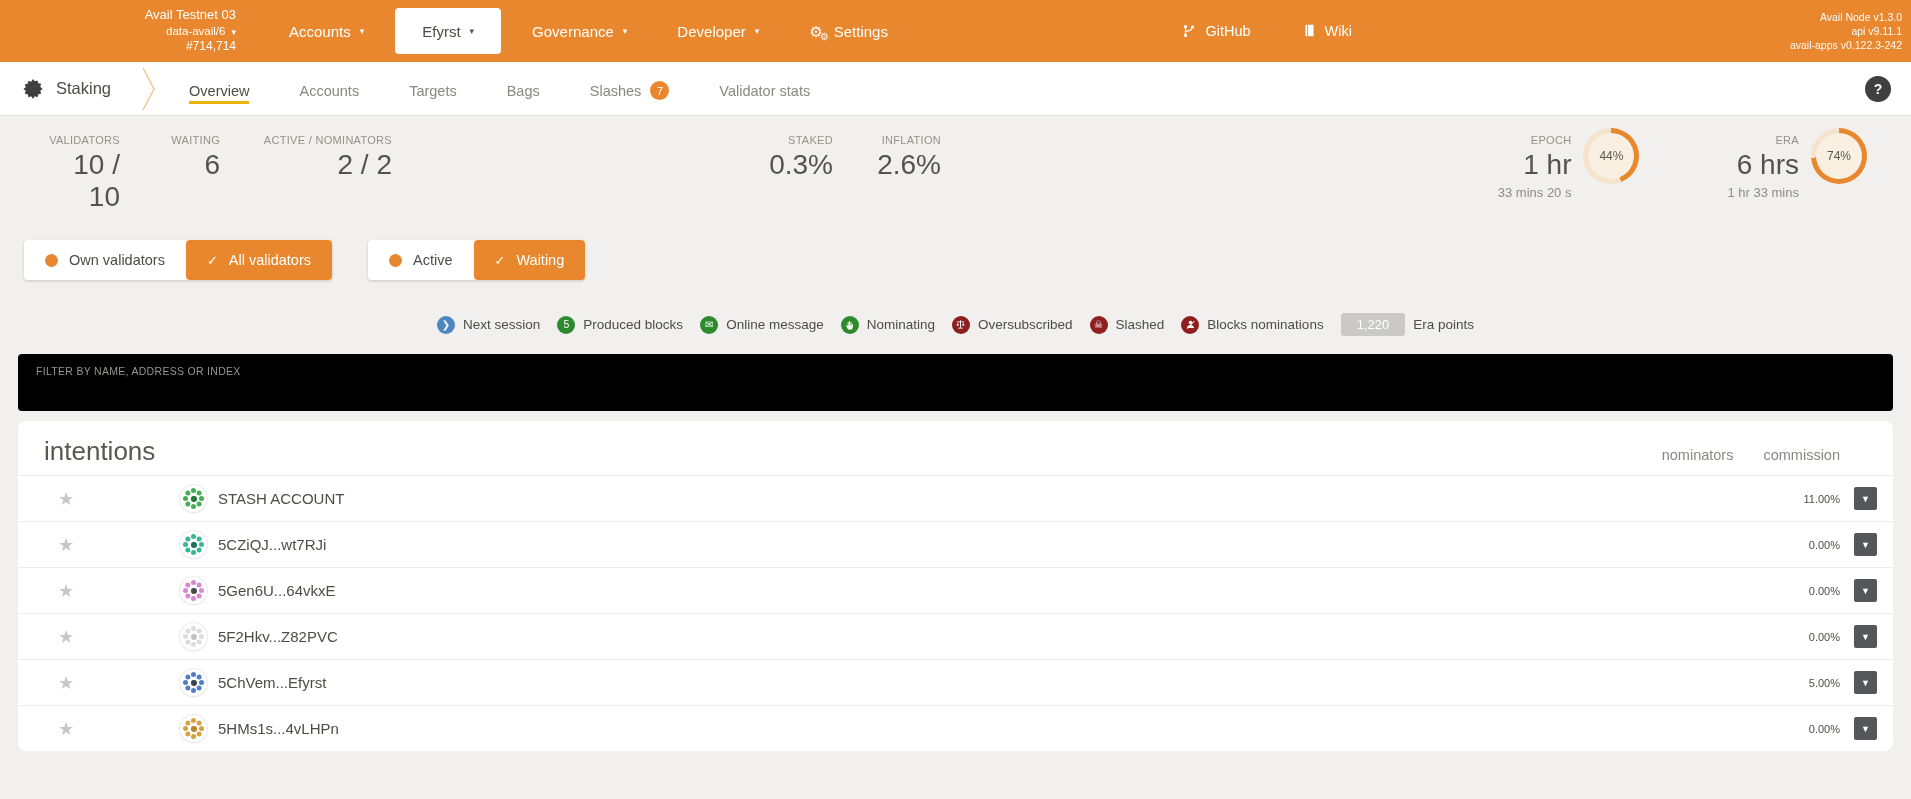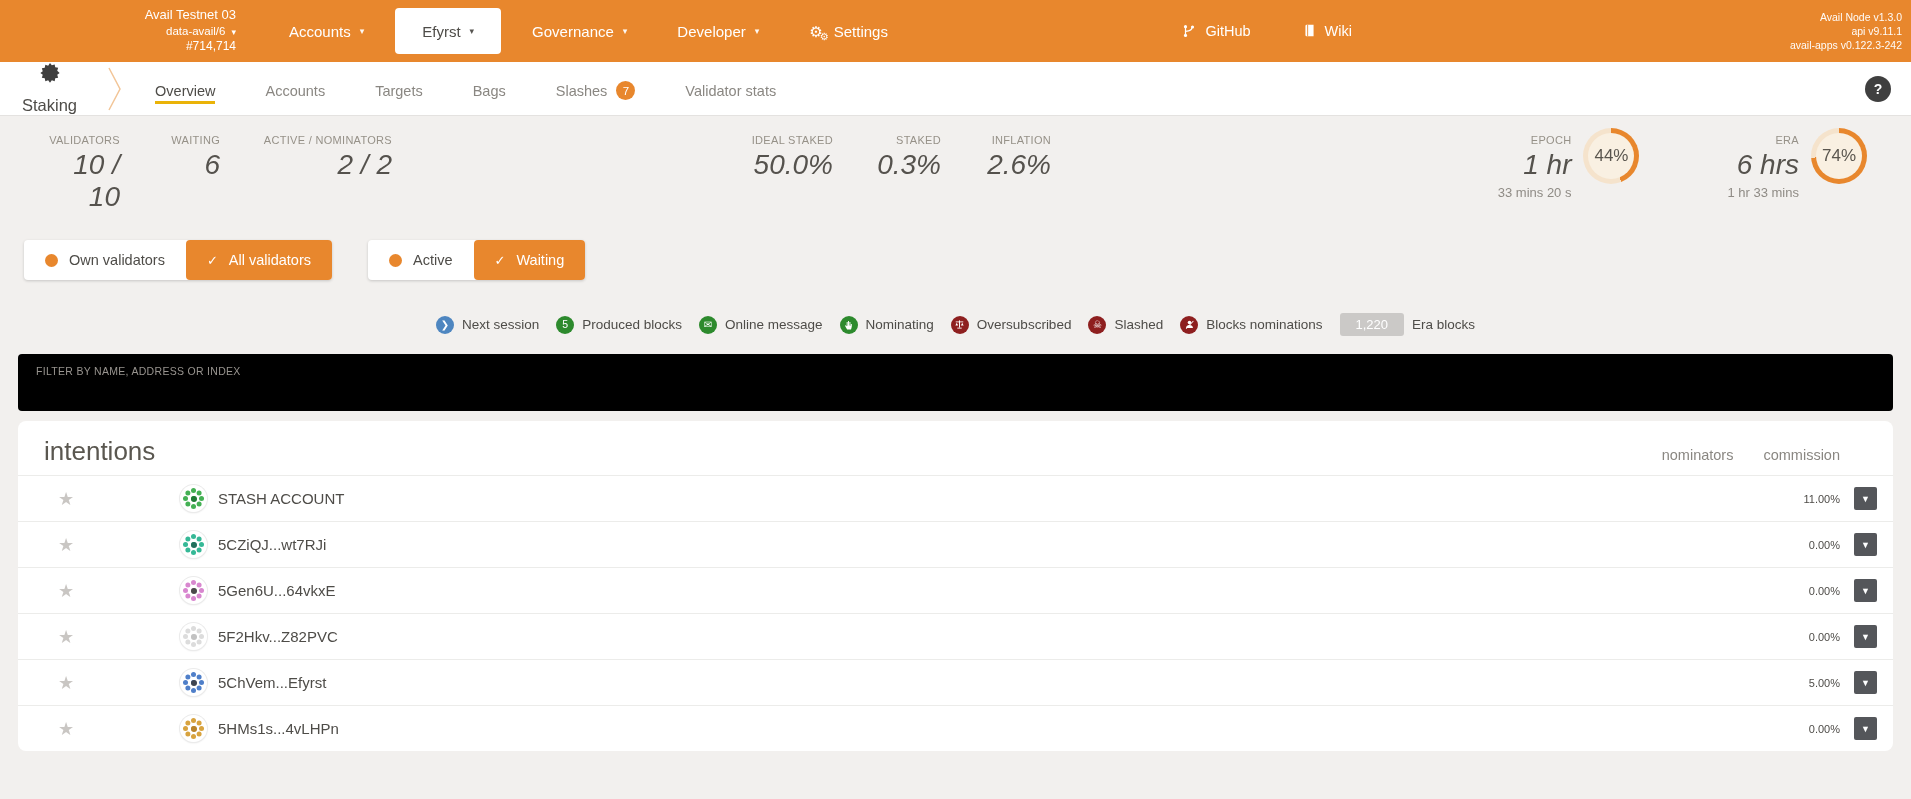--- a/index.html
+++ b/index.html
@@ -30,55 +30,55 @@
   .gears .g2 { position:absolute; font-size:10px; right:-6px; bottom:-3px; }
   .top-right { margin-left:auto; display:flex; align-items:center; }
   .ext-links { display:flex; gap:52px; }
   .ext-link { display:flex; align-items:center; gap:9px; font-size:14.5px; cursor:pointer; }
   .versions { width:310px; margin:0 9px 0 240px; text-align:right; font-size:10.5px; line-height:1.35; color:rgba(255,255,255,.97); }
   
   .tabbar {
     height:54px; background:#fff; border-bottom:1px solid #e4e2e0;
     display:flex; align-items:center;
   }
-  .section-title { display:flex; align-items:center; gap:12px; margin-left:22px; font-size:16.5px; color:#4e4c48;flex-direction:column; }
+  .section-title { display:flex; align-items:center; gap:12px; margin-left:22px; font-size:16.5px; color:#4e4c48; }
   .crumb-divider { margin:0 20px 0 30px; height:54px; display:flex; align-items:center; }
   .tabs { display:flex; gap:50px; margin-left:12px; height:100%; align-items:center; }
   .tab { font-size:14.5px; color:#8a8782; padding:9px 0 5px; cursor:pointer; display:flex; align-items:center; gap:9px; }
   .tab.active { color:#4e4c48; border-bottom:3px solid #eab308; padding-bottom:2px; }
   .tab-badge {
     background:#E8872D; color:#fff; width:19px; height:19px; border-radius:50%;
     display:inline-flex; align-items:center; justify-content:center; font-size:11.5px;
   }
   .help-btn {
     margin-left:auto; margin-right:20px; width:26px; height:26px; border-radius:50%;
     background:#3f3f3f; color:#fff; font-size:14px; font-weight:bold;
     display:flex; align-items:center; justify-content:center; cursor:pointer; border:none;
   }
   
   .summary { position:relative; height:118px; }
   .sum-item { text-align:right; }
   .sum-label { font-size:11px; color:#969188; letter-spacing:.3px; }
-  .sum-value { font-size:28px; font-weight:300; color:#55524d; margin-top:3px;font-style:italic; }
+  .sum-value { font-size:28px; font-weight:300; color:#55524d; margin-top:3px; }
   .sum-sub { font-size:13px; color:#8f8b85; margin-top:4px; }
   .sum-left { position:absolute; left:40px; top:18px; display:flex; }
   .sum-left .sum-item:nth-child(1){ width:80px; }
   .sum-left .sum-item:nth-child(2){ width:100px; }
   .sum-left .sum-item:nth-child(3){ width:172px; }
   .sum-mid { position:absolute; left:698px; top:18px; display:flex; }
   .sum-mid .sum-item:nth-child(1){ width:135px; }
   .sum-mid .sum-item:nth-child(2){ width:108px; }
   .sum-mid .sum-item:nth-child(3){ width:110px; }
   .sum-right { position:absolute; right:44px; top:12px; display:flex; gap:88px; }
   .timer-cluster { display:flex; align-items:flex-start; }
   .timer-texts { text-align:right; padding-top:6px; }
   .donut { width:56px; height:56px; border-radius:50%; margin-left:12px; position:relative; }
   .donut-inner {
     position:absolute; inset:5px; border-radius:50%; background:#f9f0e2;
-    display:flex; align-items:center; justify-content:center; font-size:17px; color:#5a564f;
+    display:flex; align-items:center; justify-content:center; font-size:12px; color:#5a564f;
   }
   
   .toggles { display:flex; gap:36px; margin:6px 0 0 24px; }
   .toggle-group { display:flex; border-radius:4px; box-shadow:0 1px 3px rgba(0,0,0,.18); background:#fff; }
   .seg {
     display:flex; align-items:center; gap:11px; padding:12px 21px;
     font-size:14.5px; color:#4e4c48; cursor:pointer; border:none; background:transparent; border-radius:4px;
     font-family:inherit;
   }
   .seg.selected { background:#E8872D; color:#fff; }
@@ -227,24 +227,20 @@
       <div class="sum-label">WAITING</div>
       <div class="sum-value">6</div>
     </div>
     <div class="sum-item">
       <div class="sum-label">ACTIVE / NOMINATORS</div>
       <div class="sum-value">2 / 2</div>
     </div>
   </div>
   <div class="sum-mid">
     <div class="sum-item">
-      <div class="sum-label">IDEAL STAKED</div>
-      <div class="sum-value">50.0%</div>
-    </div>
-    <div class="sum-item">
       <div class="sum-label">STAKED</div>
       <div class="sum-value">0.3%</div>
     </div>
     <div class="sum-item">
       <div class="sum-label">INFLATION</div>
       <div class="sum-value">2.6%</div>
     </div>
   </div>
   <div class="sum-right">
     <div class="timer-cluster">
@@ -342,21 +338,21 @@
       <svg viewBox="0 0 16 16" width="11" height="11" fill="#fff">
           <circle cx="8" cy="5" r="2.6"></circle>
           <path d="M3 13.2c0-2.8 2.2-4.5 5-4.5s5 1.7 5 4.5z"></path>
           <path d="M2.6 13.8L13.2 2.4l.9.9L3.5 14.7z"></path>
         </svg>
     </span>
     <span>Blocks nominations</span>
   </div>
   <div class="legend-item">
     <span class="era-badge" style="background-color: rgb(203, 201, 199);">1,220</span>
-    <span>Era blocks</span>
+    <span>Era points</span>
   </div>
 </div>
 
 <div class="filter-box">
   <label class="filter-label">FILTER BY NAME, ADDRESS OR INDEX</label>
   <input class="filter-input" value="" style="">
 </div>
 
 <div class="table-box">
   <div class="thead">

